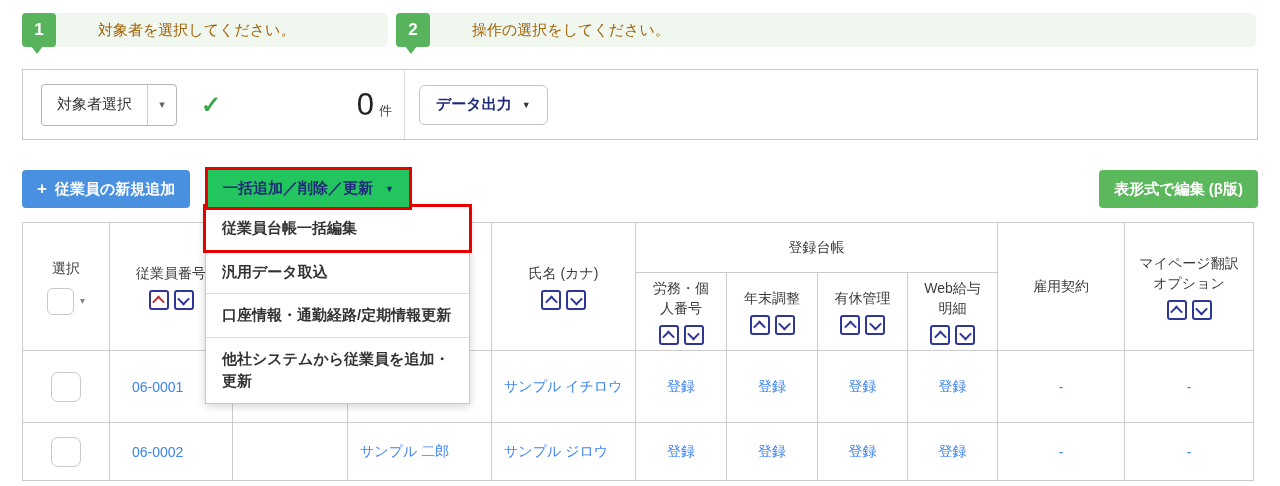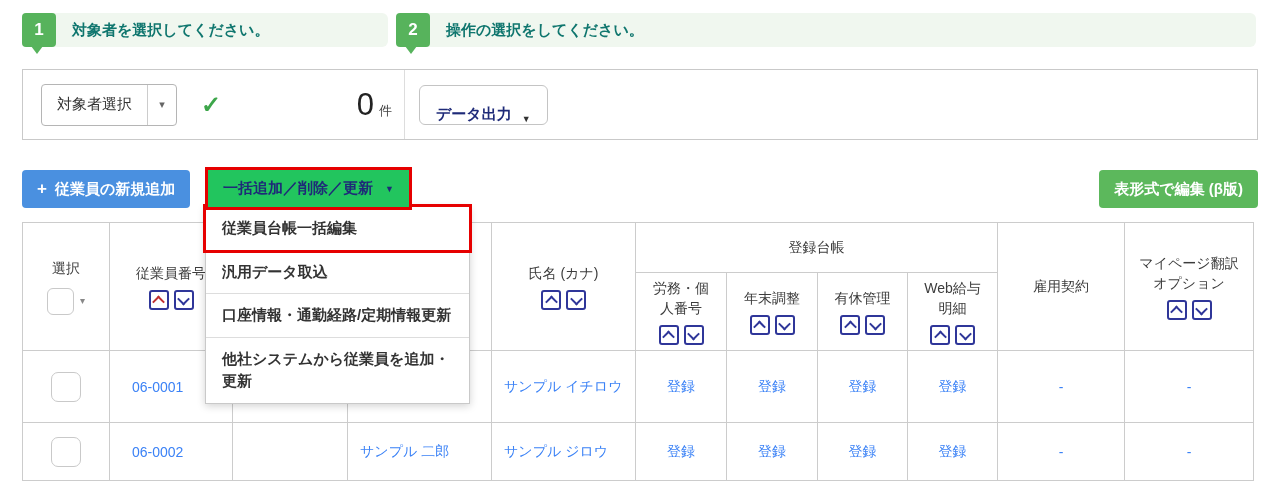--- a/index.html
+++ b/index.html
@@ -8,39 +8,39 @@
 
   
   .step{position:absolute;top:13px;height:34px;background:#f0f7ef;border-radius:6px;}
   .step.s1{left:22px;width:366px;}
   .step.s2{left:396px;width:860px;}
   .step-badge{position:absolute;left:0;top:0;width:34px;height:34px;background:#57b35c;
               border-radius:4px;color:#fff;font-size:17px;font-weight:bold;
               display:flex;align-items:center;justify-content:center;}
   .step-badge::after{content:"";position:absolute;top:100%;left:9px;margin-top:-1px;
               border:6px solid transparent;border-top:8px solid #57b35c;}
-  .step-label{margin-left:50px;line-height:34px;font-size:15px;font-weight:bold;color:#0f766e;}
+  .step-label{margin-left:76px;line-height:34px;font-size:15px;font-weight:normal;color:#a16207;}
 
   
   .select-bar{position:absolute;left:22px;top:69px;width:1236px;height:71px;
               border:1px solid #c9c9c9;box-sizing:border-box;display:flex;align-items:stretch;background:#fff;}
   .bar-left{width:381px;display:flex;align-items:center;padding-left:18px;box-sizing:border-box;}
   .split-btn{display:flex;height:40px;border:1px solid #b5b5b5;border-radius:4px;
              overflow:hidden;background:#fff;cursor:pointer;}
   .split-label{padding:0 15px;line-height:38px;font-size:15px;color:#333;}
   .split-caret{width:28px;border-left:1px solid #ccc;display:flex;align-items:center;
                justify-content:center;color:#666;font-size:11px;}
   .check{margin-left:24px;color:#3da64a;font-size:24px;font-weight:bold;}
   .count{margin-left:auto;padding-right:12px;display:flex;align-items:baseline;gap:5px;}
   .count-num{font-size:31px;color:#222;}
   .count-unit{font-size:13px;color:#444;}
   .vdiv{width:1px;background:#ddd;}
   .bar-right{display:flex;align-items:center;padding-left:14px;}
   .export-btn{height:40px;border:1px solid #c4c4c4;border-radius:6px;background:#fff;
-              display:flex;align-items:flex-end;gap:10px;padding:0 16px;font-size:15px;
+              display:flex;align-items:center;gap:10px;padding:0 16px;font-size:15px;
               font-weight:bold;color:#1e2a78;cursor:pointer;font-family:inherit;}
   .export-btn .caret{font-size:9px;color:#333;}
 
   
   .btn-blue{position:absolute;left:22px;top:170px;height:38px;background:#4a90e0;color:#fff;
             border:none;border-radius:4px;font-size:15px;font-weight:bold;display:flex;
             align-items:center;gap:8px;padding:0 15px;cursor:pointer;font-family:inherit;}
   .btn-blue .plus{font-size:17px;font-weight:bold;}
   .btn-bulk{position:absolute;left:205px;top:167px;height:43px;box-sizing:border-box;
             background:#22c55e;border:3px solid #e60000;display:flex;align-items:center;gap:12px;

